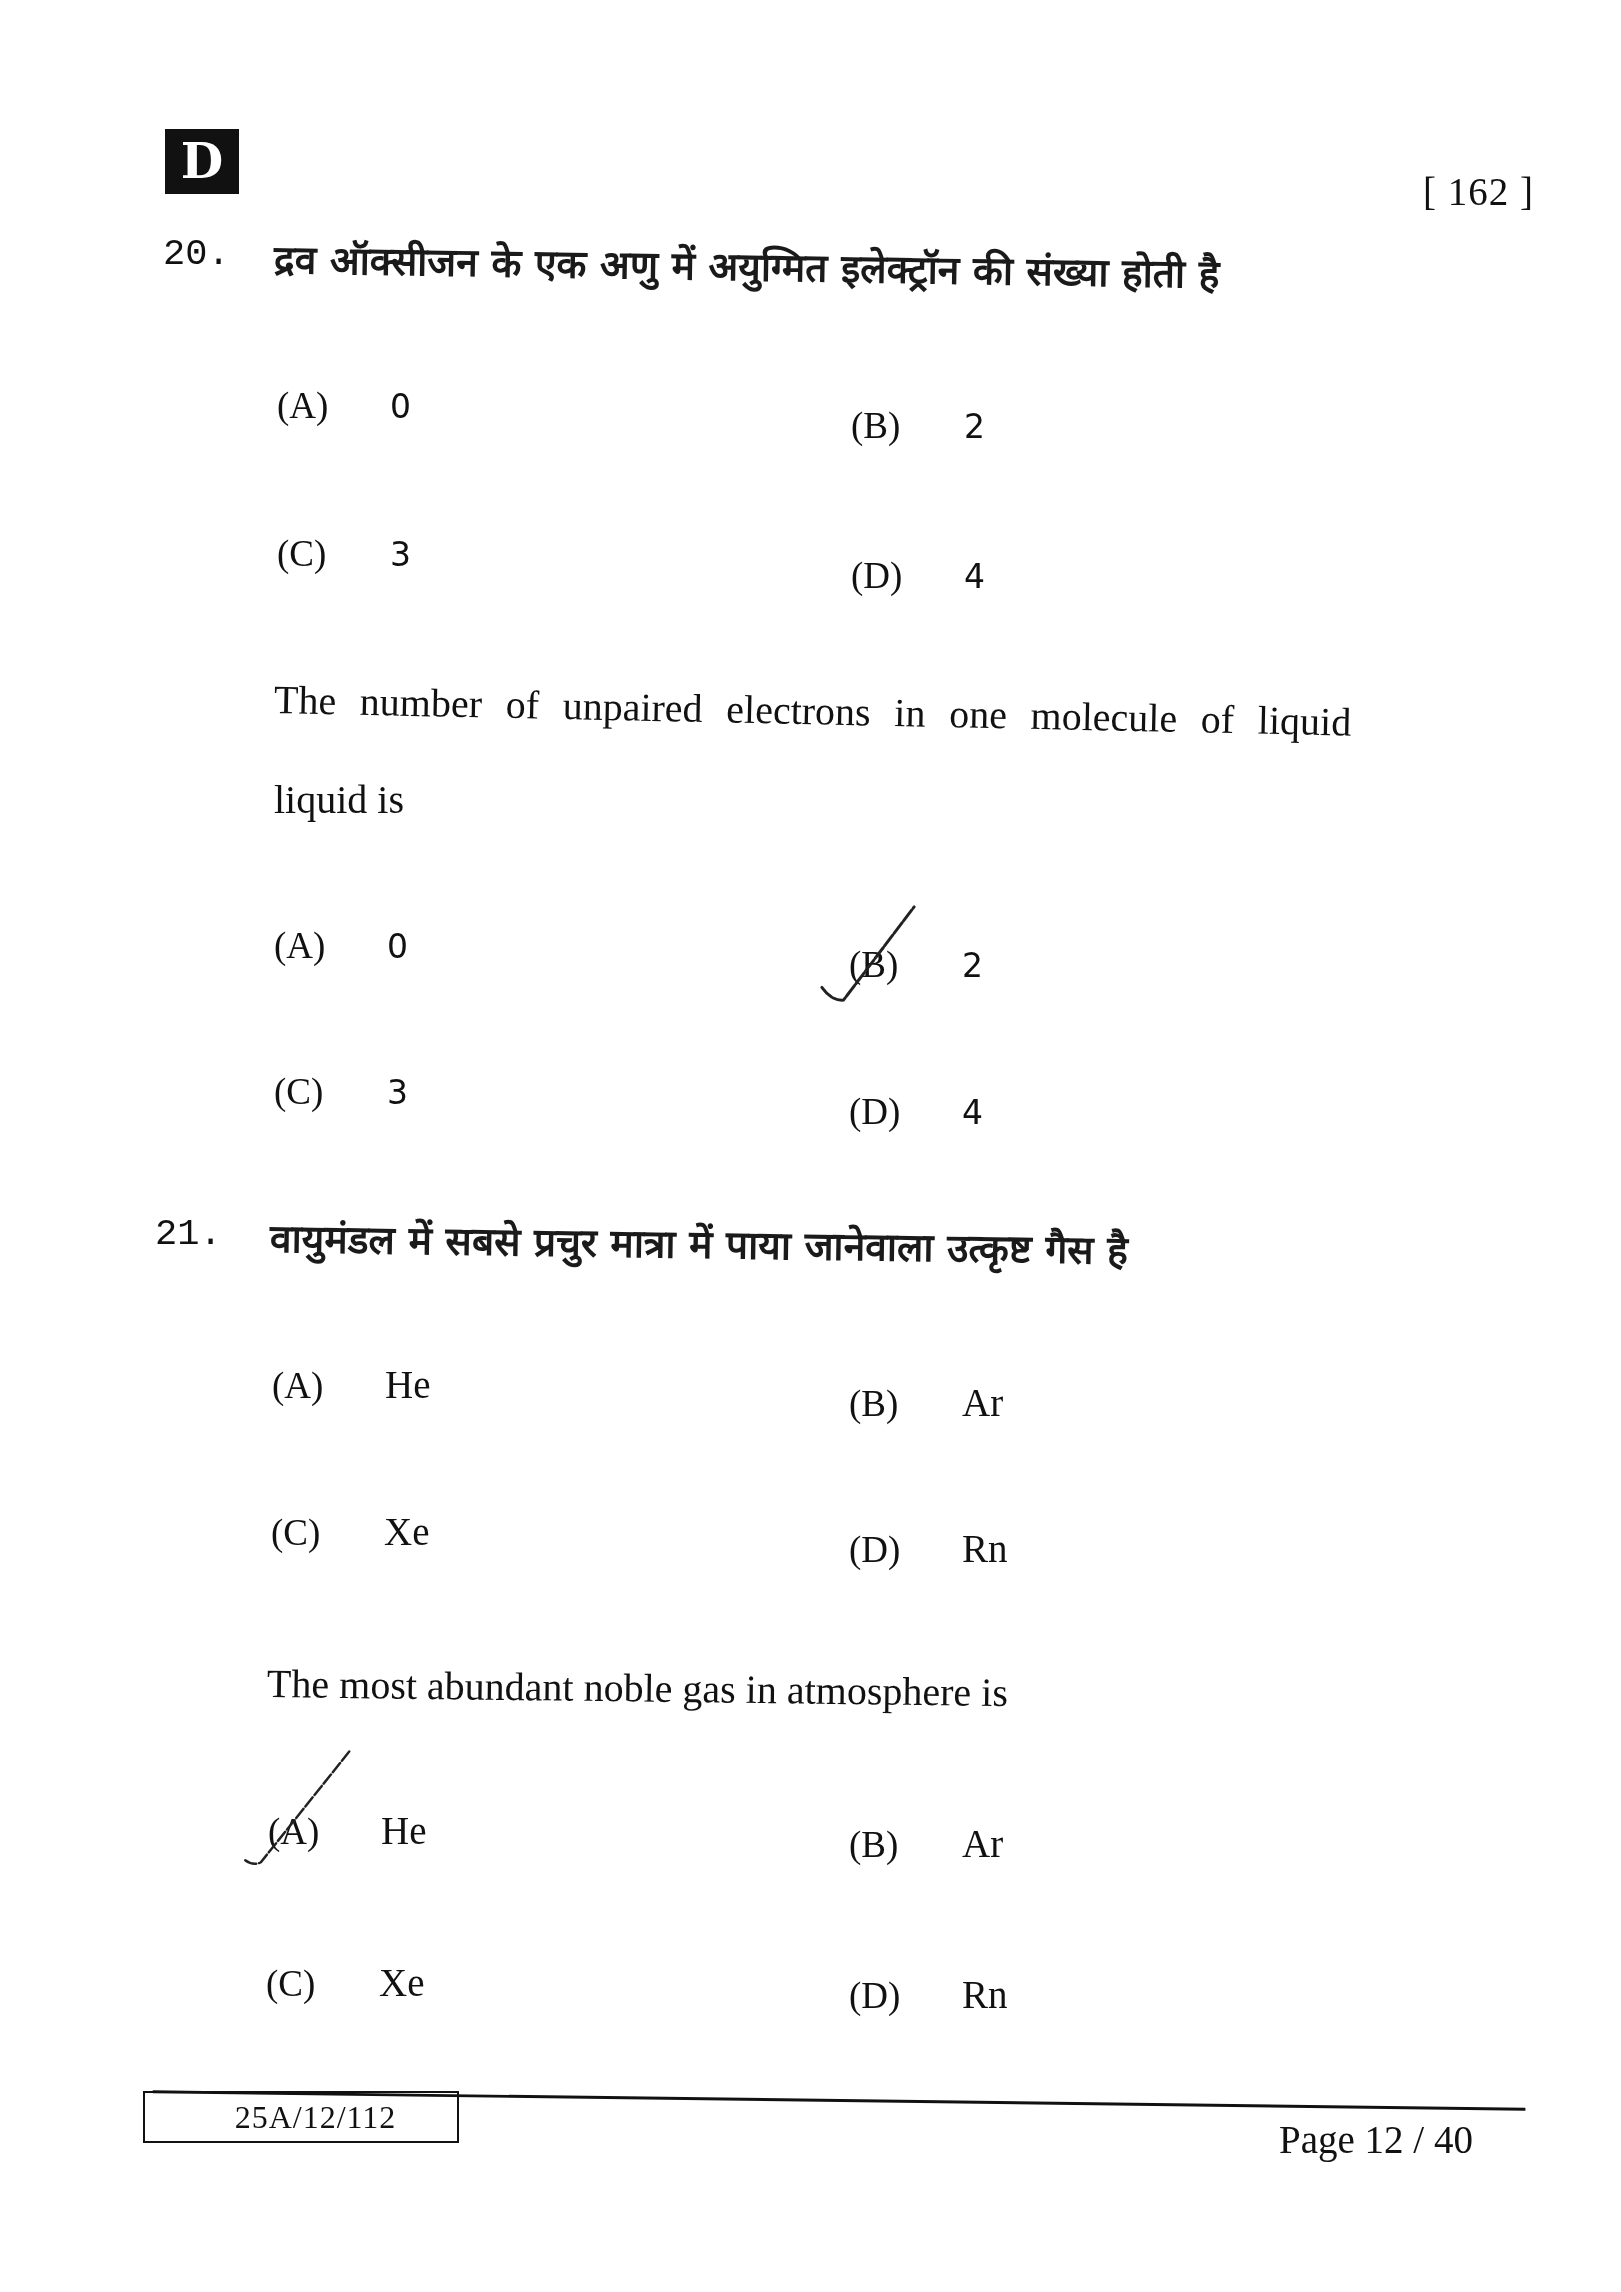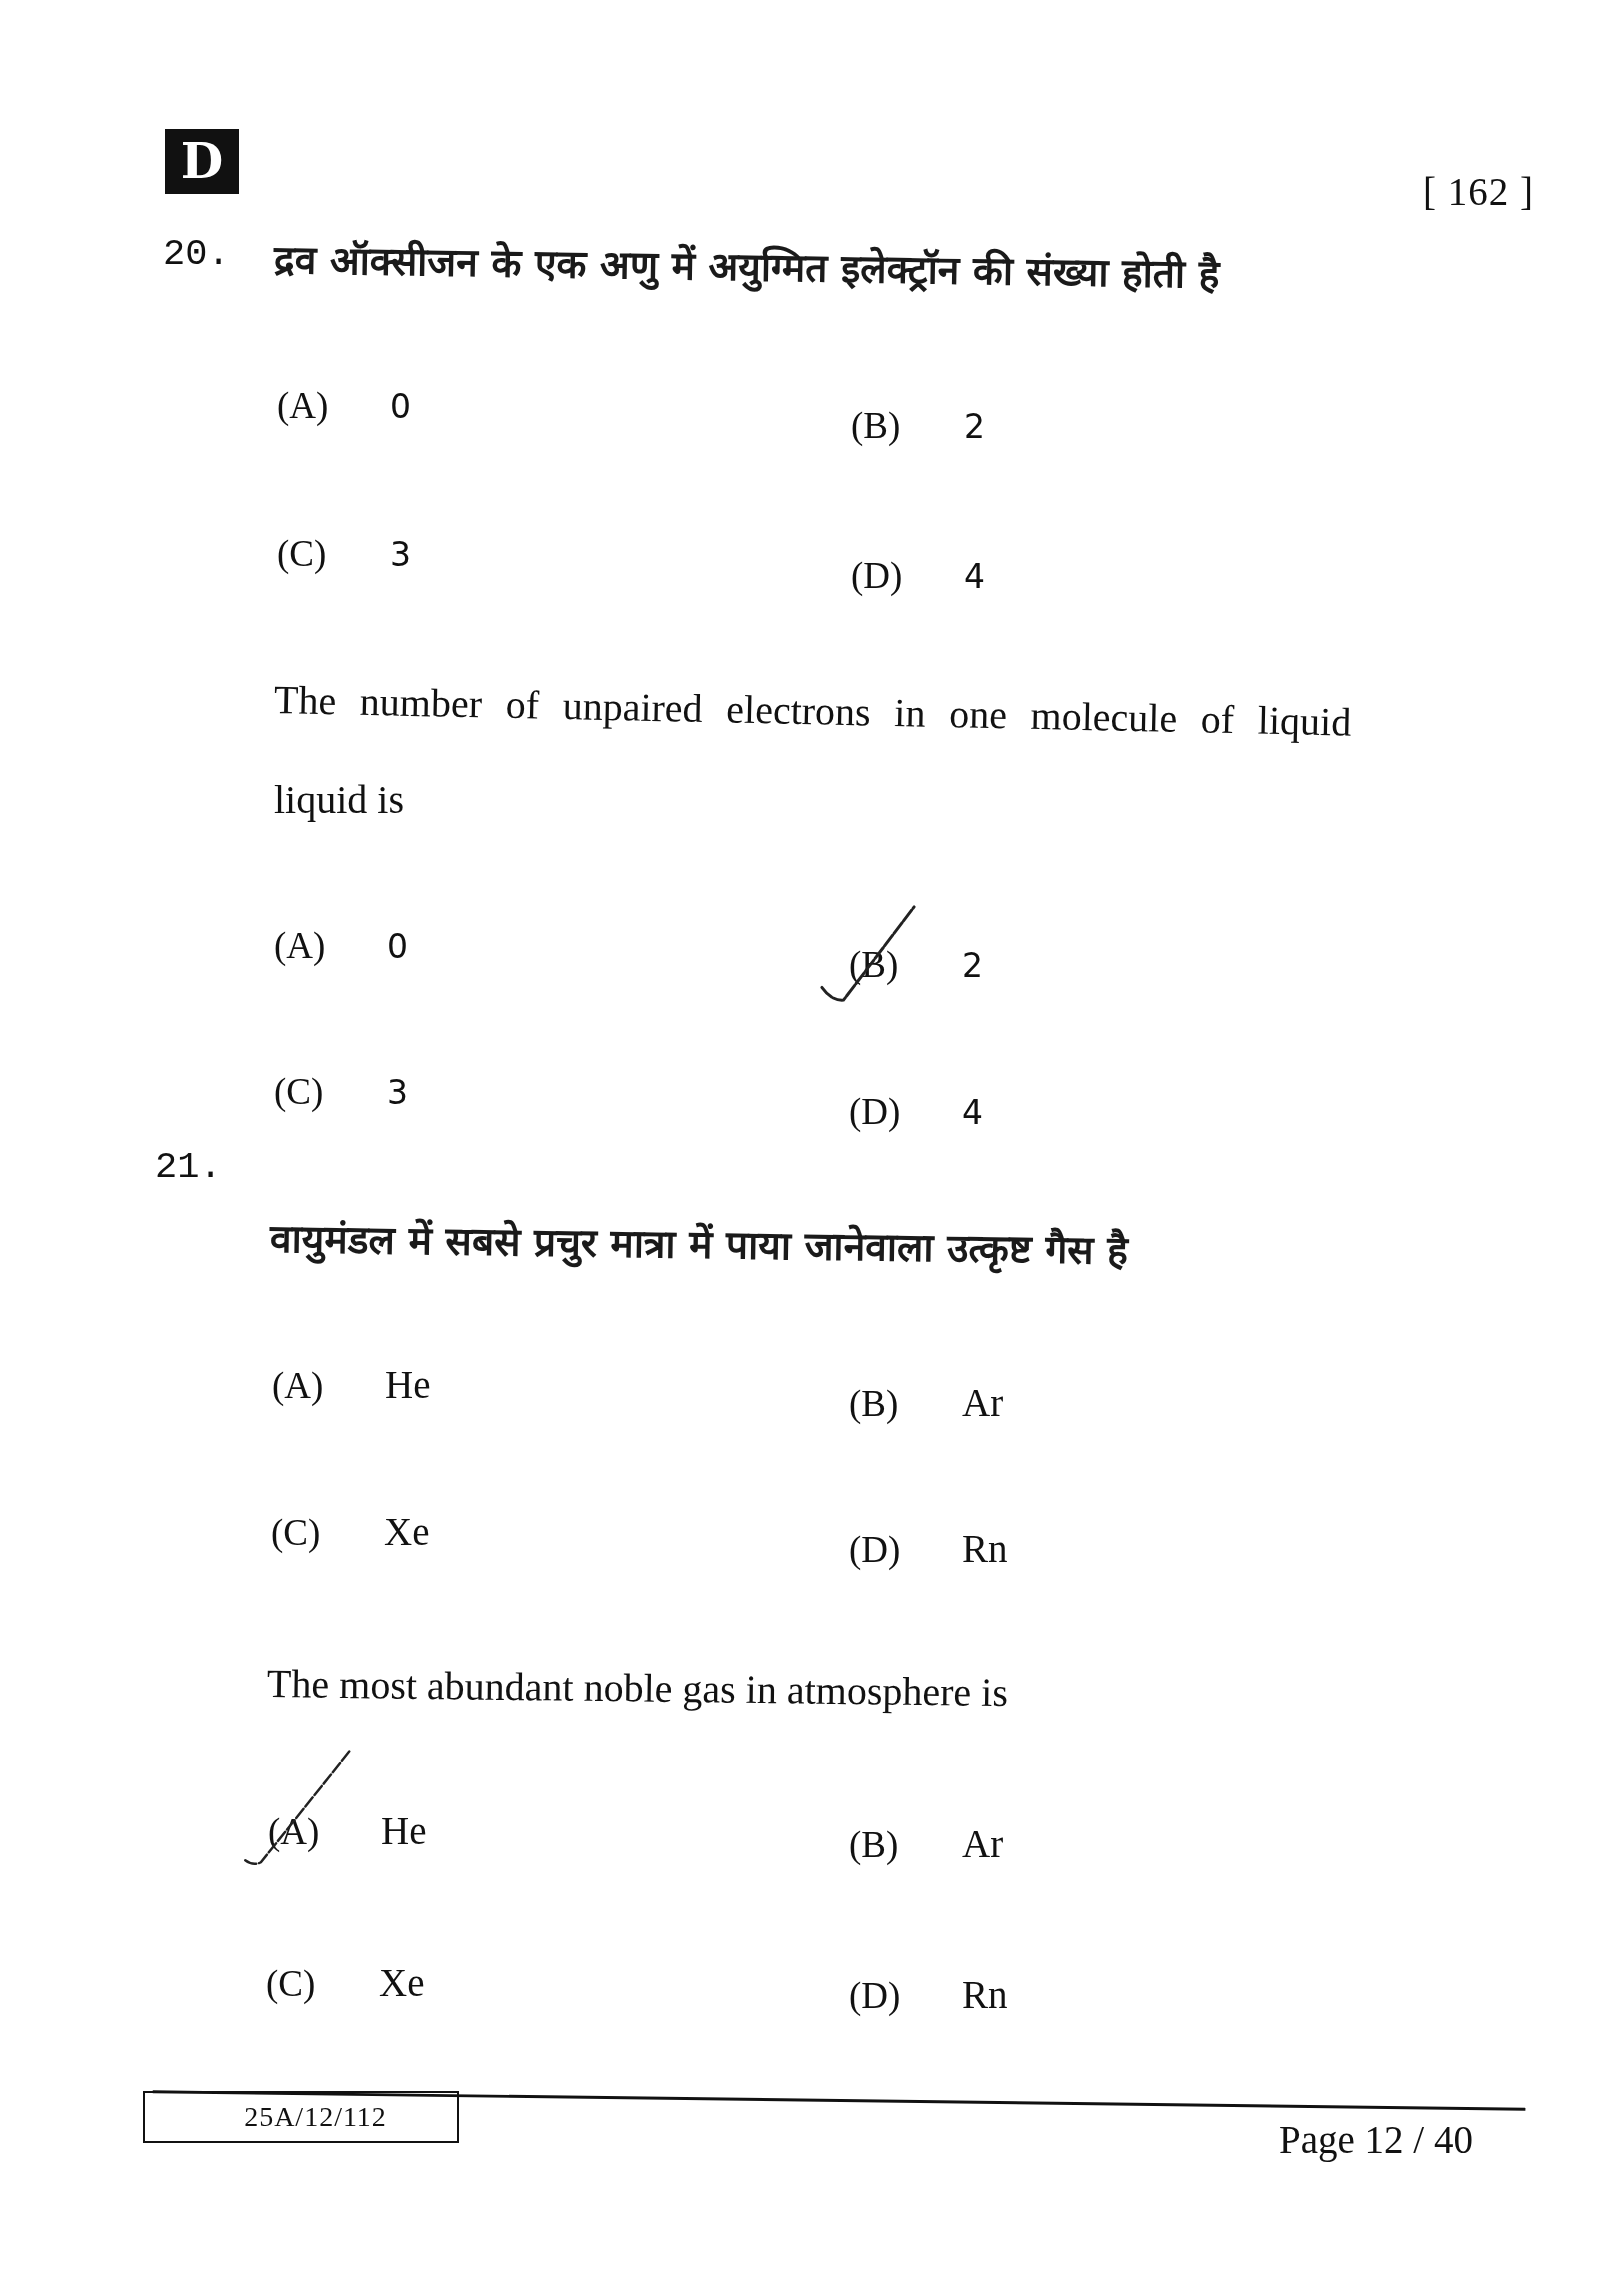--- a/index.html
+++ b/index.html
@@ -12,21 +12,21 @@
   .code { left: 1423px; top: 169px; font-size: 39px; letter-spacing: 1px; }
   .qnum { font-family: Liberation Mono, monospace; font-size: 37px; }
   .hindi { font-family: "DejaVu Sans", sans-serif; font-size: 39px; font-weight: bold; color: #1a1a1a; }
   .eng { font-family: "Liberation Serif", serif; font-size: 40px; color: #111; }
   .opt { position: absolute; white-space: nowrap; font-size: 37px; }
   .opt .lbl { display: inline-block; width: 113px; font-family: "Liberation Serif", serif; }
   .opt .val-num { font-family: "DejaVu Sans", sans-serif; font-size: 33px; }
   .opt .val { font-family: "Liberation Serif", serif; font-size: 39px; }
   .mark { position: absolute; pointer-events: none; }
   .footer-box { left: 143px; top: 2091px; width: 316px; height: 52px; border: 2.9px solid #111;
-                font-size: 28px; display: flex; align-items: center; justify-content: center;
+                font-size: 32px; display: flex; align-items: center; justify-content: center;
                 letter-spacing: 1px; box-sizing: border-box; padding-left: 29px; }
   .page-no { left: 1279px; top: 2117px; font-size: 39px; }
 </style>
 </head>
 <body>
 
 <div class="abs set-box">
   <span>D</span>
 </div>
 <div class="abs code">[ 162 ]</div>
@@ -67,21 +67,21 @@
       <span class="lbl">(D)</span><span class="val-num">4</span>
     </div>
   </div>
 
   <svg class="mark" style="left:814px; top:897px;" width="108" height="113" viewBox="0 0 110 115">
     <path d="M8 92 Q 18 106 30 105 L 102 10" fill="none" stroke="#222" stroke-width="3" stroke-linecap="round" stroke-dasharray="14 2"></path>
   </svg>
 </div>
 
 <div>
-  <div class="abs qnum" style="left:155px; top:1146px;">21.</div>
+  <div class="abs qnum" style="left:155px; top:1213px;">21.</div>
   <div class="abs hindi" style="left:270px; top:1210px; transform: rotate(0.8deg); transform-origin:left center;">वायुमंडल में सबसे प्रचुर मात्रा में पाया जानेवाला उत्कृष्ट गैस है</div>
 
   <div>
     <div class="opt" style="left:272px; top:1362px;">
       <span class="lbl">(A)</span><span class="val">He</span>
     </div>
     <div class="opt" style="left:849px; top:1380px;">
       <span class="lbl">(B)</span><span class="val">Ar</span>
     </div>
     <div class="opt" style="left:271px; top:1509px;">

